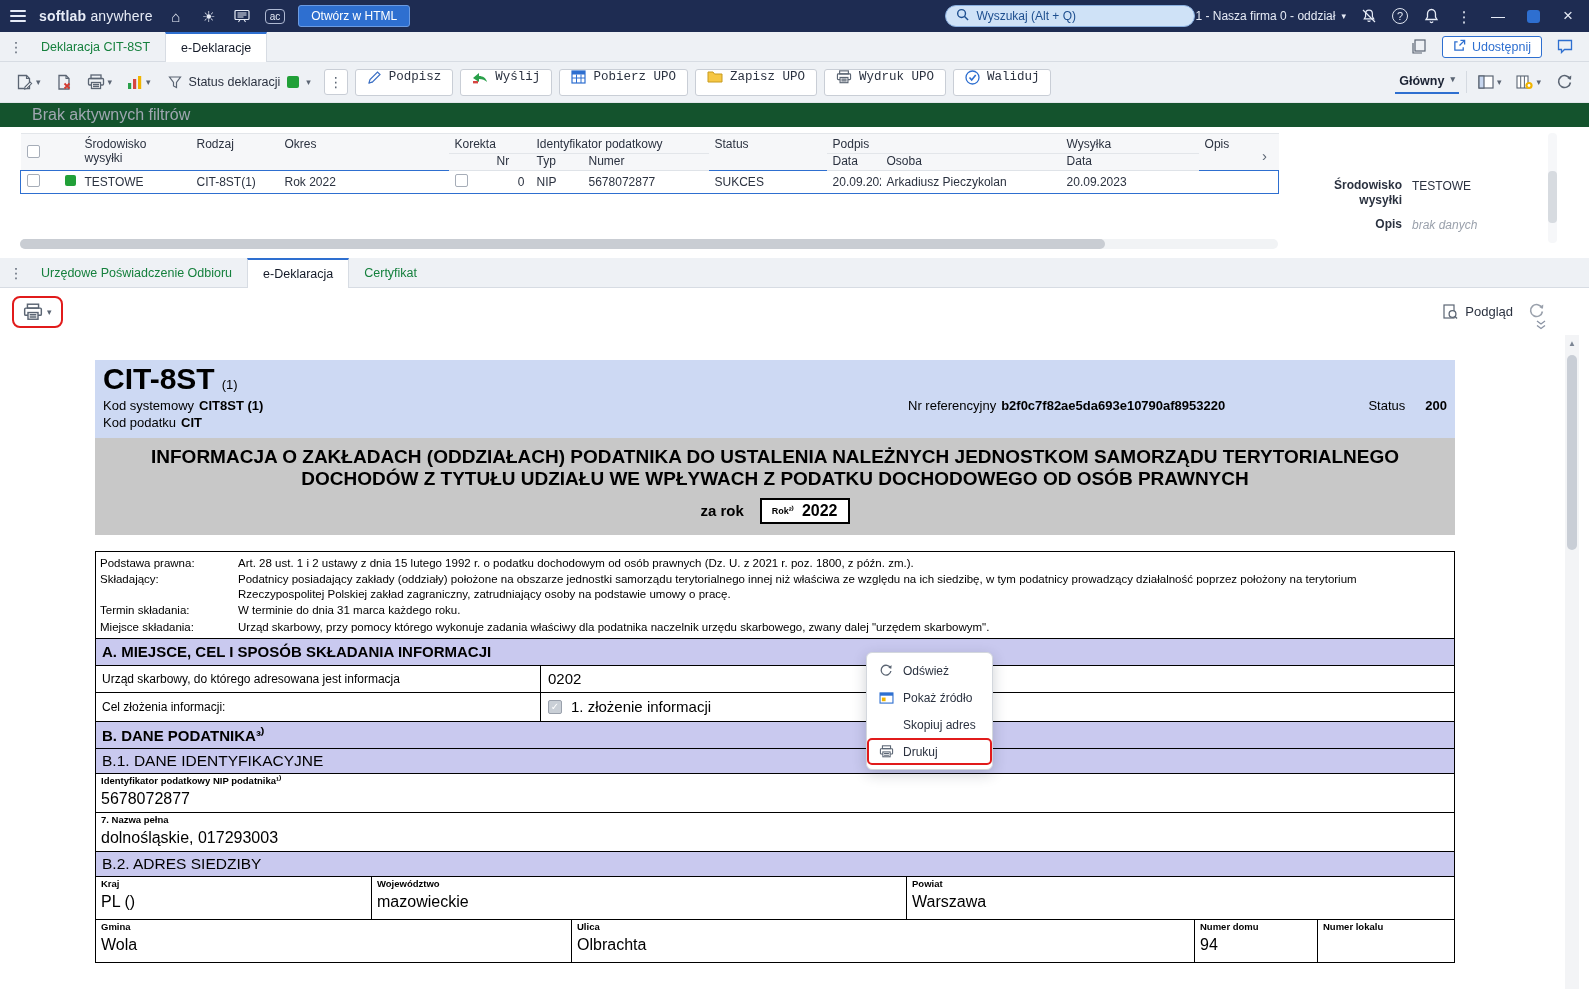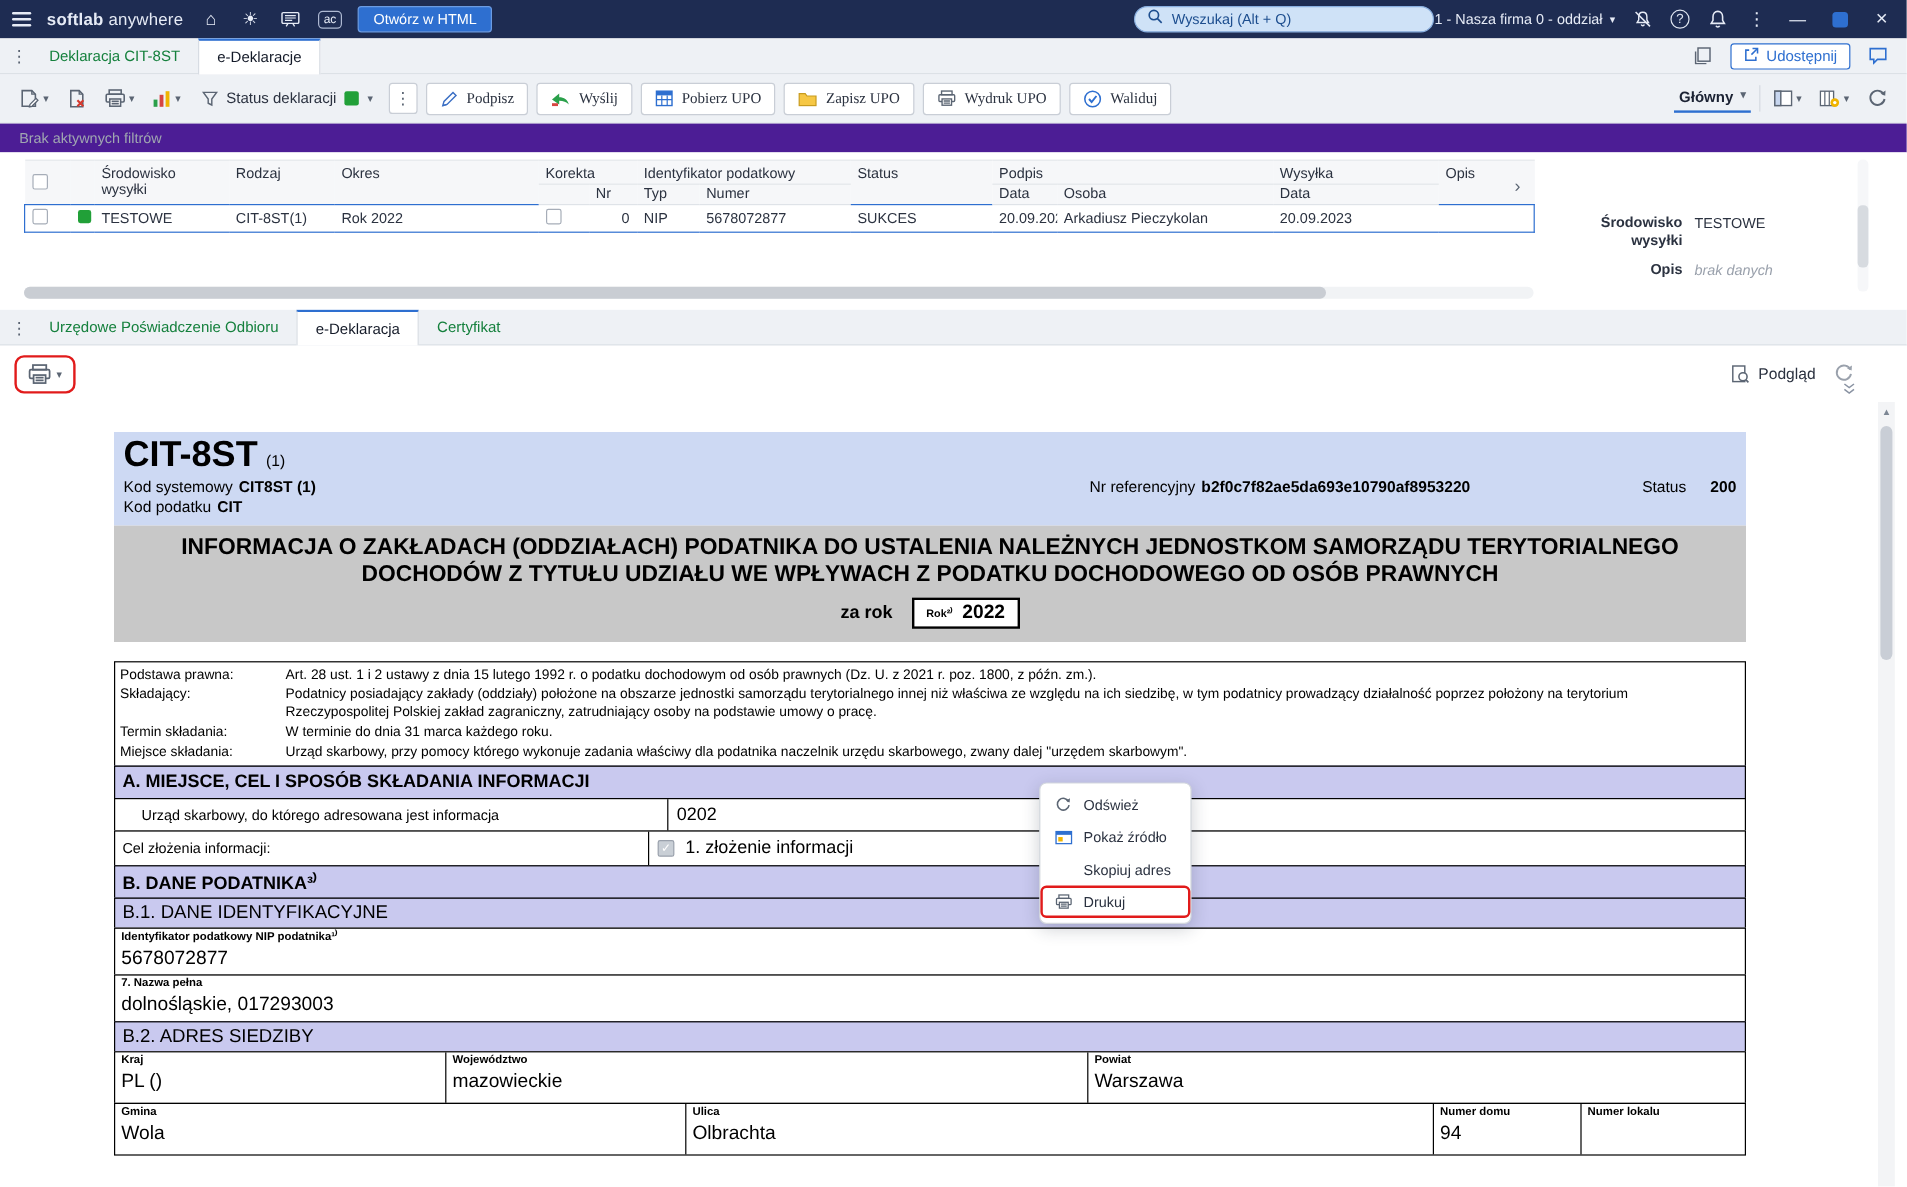--- a/index.html
+++ b/index.html
@@ -37,27 +37,27 @@
   .tabbar-right { margin-left:auto; display:flex; align-items:center; gap:13px; padding-right:8px; }
   .share-btn { display:flex; align-items:center; gap:6px; background:#fff; border:1px solid #2e6fd0; color:#2e6fd0; border-radius:3px; height:22px; padding:0 10px; font-size:12.5px; cursor:pointer; font-family:inherit; }
 
   
   .toolbar { height:41px; background:#eef1f5; border-bottom:1px solid #e1e5ea; display:flex; align-items:center; gap:7px; padding:0 12px; }
   .tool-ic { display:inline-flex; align-items:center; gap:3px; background:transparent; border:none; cursor:pointer; padding:3px 4px; color:#5b6573; font-family:inherit; }
   .tool-ic.boxed { border:1px solid #c9ced6; border-radius:3px; background:#fff; width:24px; height:26px; justify-content:center; font-size:14px; }
   .tool-caret { font-size:9px; color:#5b6573; }
   .status-filter { display:flex; align-items:center; gap:7px; font-size:12.5px; color:#2b3240; cursor:pointer; padding:0 6px; }
   .status-swatch { width:12px; height:12px; background:#21a038; border-radius:2px; display:inline-block; }
-  .btn { display:inline-flex; align-items:center; gap:7px; background:#fff; border:1px solid #c9ced6; border-radius:3px; padding:0 11px; height:27px; font-size:12.5px; color:#2b3240; cursor:pointer; font-family:Liberation Serif, serif; white-space:nowrap; }
+  .btn { display:inline-flex; align-items:flex-start; gap:7px; background:#fff; border:1px solid #c9ced6; border-radius:3px; padding:0 11px; height:27px; font-size:12.5px; color:#2b3240; cursor:pointer; font-family:Liberation Mono, monospace; white-space:nowrap; }
   .tb-spacer { flex:1; }
   .view-select { display:flex; align-items:flex-start; gap:6px; font-size:12.5px; font-weight:bold; color:#1b2233; border-bottom:2px solid #2e6fd0; padding:3px 4px 4px; cursor:pointer; }
   .vsep { width:1px; height:22px; background:#d5dae1; }
 
   
-  .filterbar { height:24px; background:#4c1d95; display:flex; align-items:center; padding:0 16px; font-size:12px; color:#a0a7b1; }
+  .filterbar { height:24px; background:#14532d; display:flex; align-items:center; padding:0 32px; font-size:16px; color:#a0a7b1; }
 
   
   .gridarea { height:131px; background:#fff; position:relative; }
   table.grid { border-collapse:collapse; table-layout:fixed; position:absolute; left:20px; top:6px; width:1258px; }
   table.grid th { background:#f6f7f9; font-weight:normal; font-size:12px; color:#2b3240; text-align:left; padding:3px 6px 2px; border-top:1px solid #e3e6ea; vertical-align:top; white-space:normal; }
   table.grid thead tr:last-child th { border-bottom:1px solid #dfe3e8; padding-top:0; }
   table.grid th.c-mid { vertical-align:middle; }
   table.grid td { font-size:12px; color:#2b3240; height:23px; padding:0 6px; white-space:nowrap; overflow:hidden; background:#fff; }
   .num { text-align:right; }
   tr.sel td { border-top:1px solid #2e6fd0; border-bottom:1px solid #2e6fd0; }
@@ -106,21 +106,21 @@
   .rok-sup { font-size:9px; font-weight:bold; }
   .rok-val { font-size:16px; font-weight:bold; }
   .legal { margin-top:16px; border:1px solid #000; padding:3px 0; }
   .lg-row { display:flex; font-size:11.5px; line-height:1.25; }
   .lg-label { width:142px; flex:none; padding:1px 4px; }
   .lg-text { flex:1; padding:1px 8px 1px 0; }
   .sec { border:1px solid #000; margin-top:-1px; background:#c9c9ef; padding:0 6px; display:flex; align-items:center; }
   .sec.hdr { height:28px; font-size:15px; font-weight:bold; }
   .sec.sub { height:26px; font-size:15.5px; }
   .arow { border:1px solid #000; margin-top:-1px; display:flex; background:#fff; }
-  .arow.a1 { height:28px;padding-left:16px; }
+  .arow.a1 { height:28px; }
   .arow.a2 { height:30px; }
   .arow .al { width:445px; border-right:1px solid #000; font-size:12px; display:flex; align-items:center; padding:0 6px; flex:none; }
   .arow .av { flex:1; font-size:15px; display:flex; align-items:center; padding:0 7px; gap:9px; }
   .cb-disabled { width:14px; height:14px; background:#c9cfd6; border:1px solid #9aa1ac; border-radius:2px; display:inline-flex; align-items:center; justify-content:center; color:#fff; font-size:10px; }
   .cb-disabled::after { content:"✓"; }
   .fullcell { border:1px solid #000; margin-top:-1px; height:40px; padding:2px 5px; background:#fff; }
   .fc-label { font-size:9.5px; font-weight:bold; line-height:1.15; }
   .fc-value { font-size:16px; margin-top:3px; }
   .addr-row { border:1px solid #000; margin-top:-1px; display:flex; height:44px; background:#fff; }
   .addr-cell { border-left:1px solid #000; flex:none; padding:2px 5px; overflow:hidden; }

